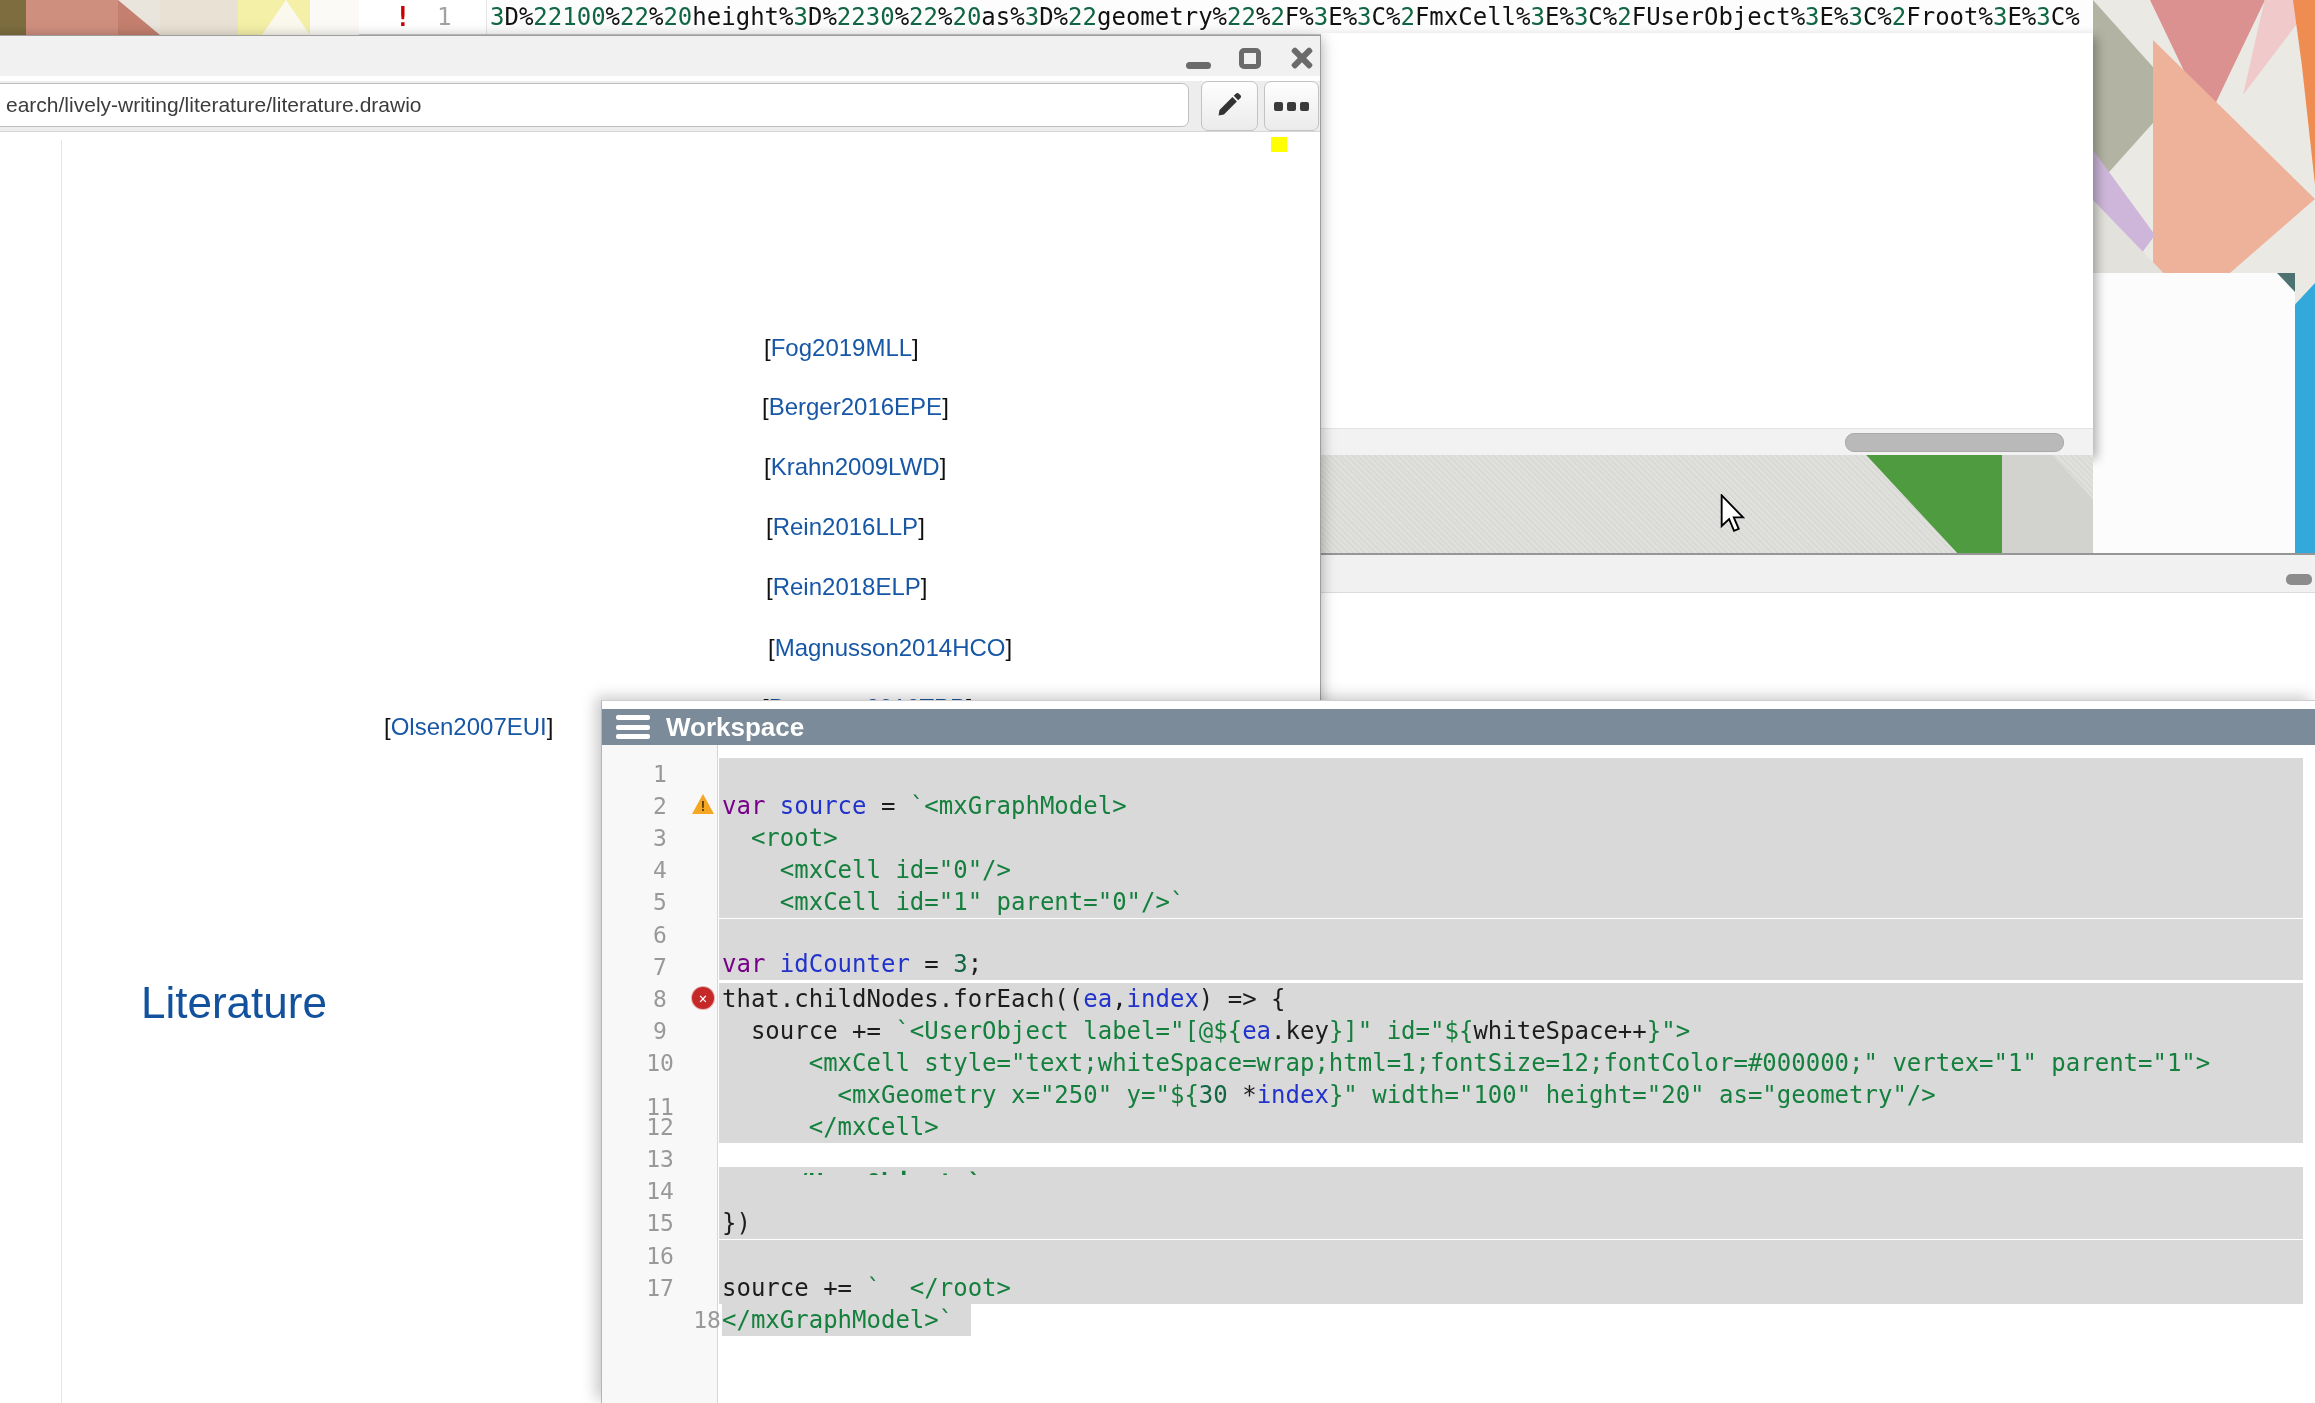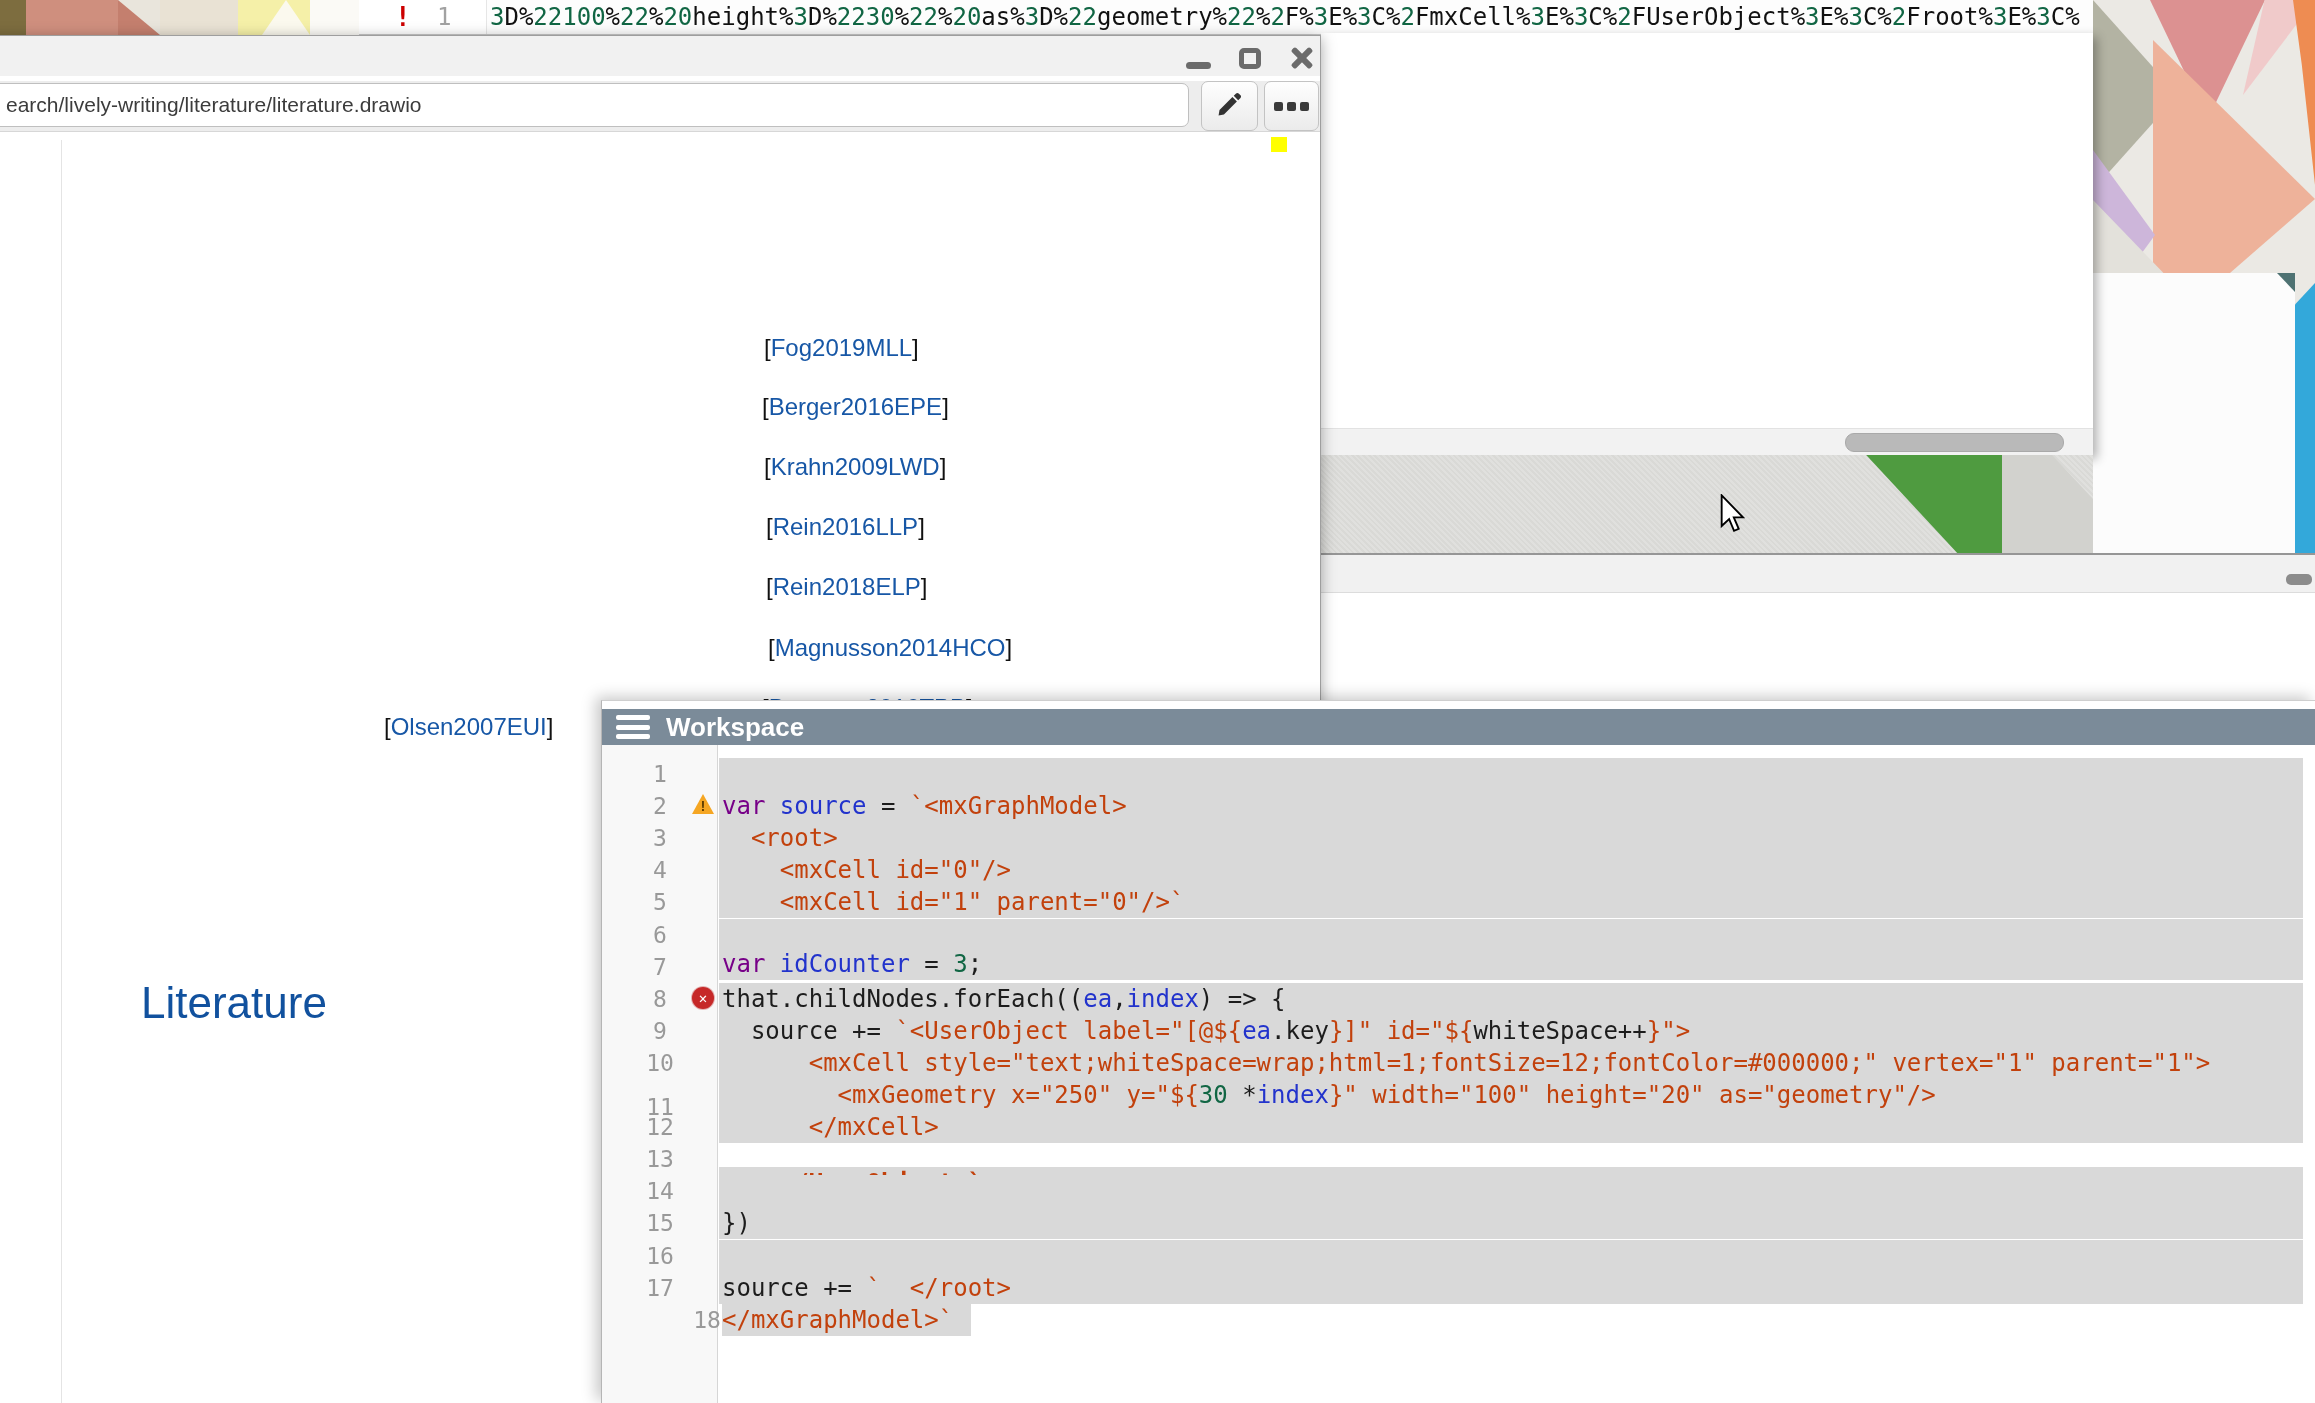--- a/index.html
+++ b/index.html
@@ -95,21 +95,21 @@
          display:flex;align-items:center;justify-content:center;}
   .mk-warning{background:#f5a623;clip-path:polygon(50% 0,100% 100%,0 100%);color:#5a3b00;
               height:20px;padding-top:4px;box-sizing:border-box;}
   .mk-error{background:#c62828;border-radius:50%;color:#fff;box-shadow:0 0 0 1px #e3b3b3;}
   .crow{position:absolute;left:0;height:32px;white-space:pre;font-family:"DejaVu Sans Mono",monospace;
         font-size:24px;line-height:32px;padding-left:3px;}
   .crow.selfull{right:12px;background:#d9d9d9;}
   .crow.selfit{background:transparent;}
   .crow.selfit .selspan{background:#d9d9d9;display:inline-block;padding-right:18px;}
   .tok-pl{color:#1c1c1c;} .tok-kw{color:#770088;} .tok-def{color:#2233cc;}
-  .tok-num{color:#116644;} .tok-str{color:#c2410c;}
+  .tok-num{color:#116644;} .tok-str{color:#15803d;}
 </style>
 </head>
 <body>
 
 <div class="screen">
 
   <div class="abs" style="left:0;top:0;width:359px;height:35px;background:#e9e5dc;">
     <div class="tri" style="left:0;top:0;width:26px;height:35px;background:#7d6d3f;"></div>
     <div class="tri" style="left:26px;top:0;width:92px;height:35px;background:#cf8f7e;"></div>
     <div class="tri" style="left:118px;top:0;width:42px;height:35px;background:#c47f6e;clip-path:polygon(0 0,100% 100%,0 100%);"></div>

